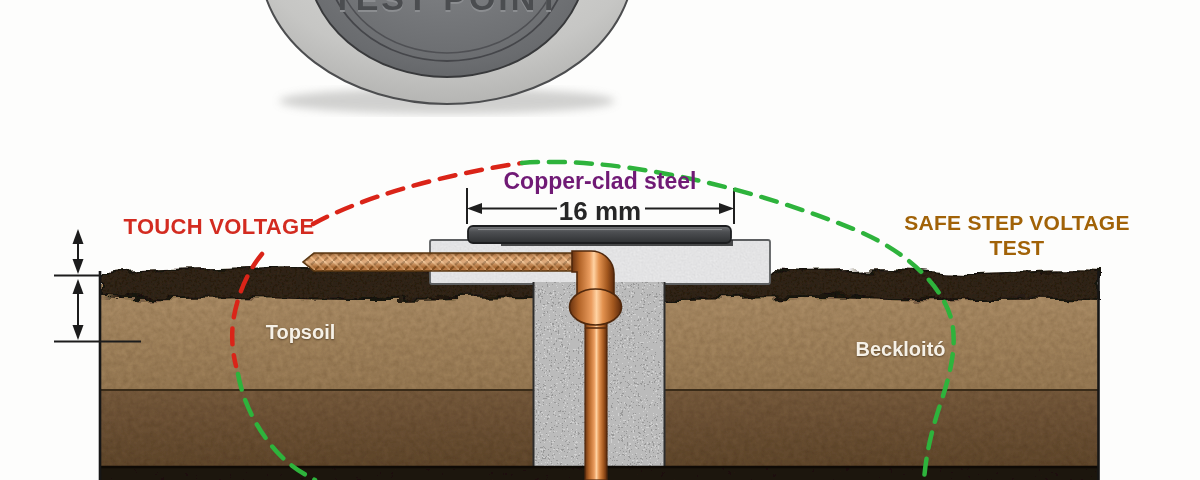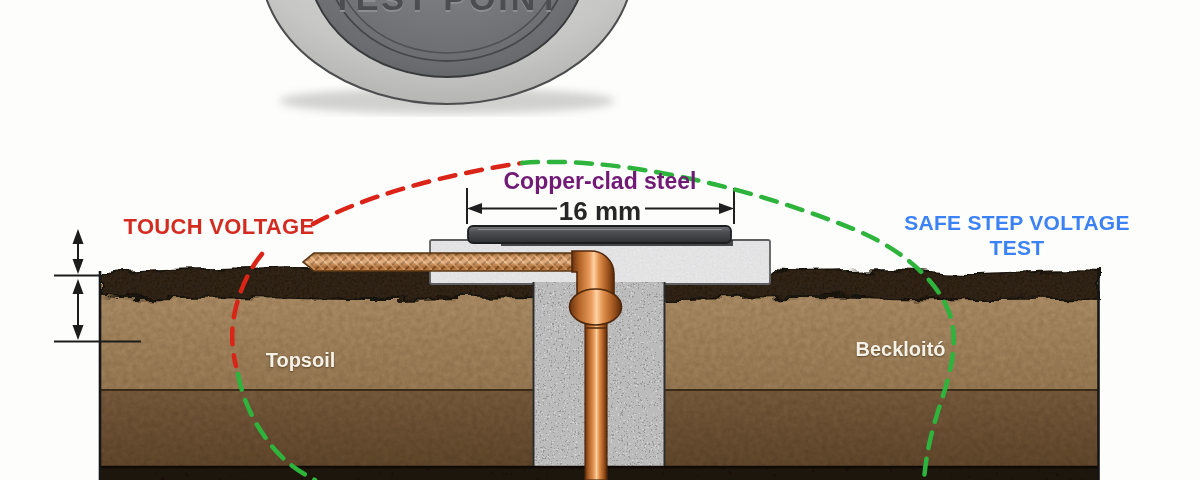--- a/index.html
+++ b/index.html
@@ -4,25 +4,25 @@
 <style>
   html,body{margin:0;padding:0;background:#ffffff;}
   #stage{
     position:relative;width:1200px;height:480px;overflow:hidden;
     background:#fdfdfc;font-family:"Liberation Sans",sans-serif;
   }
   #diagram-svg{position:absolute;left:0;top:0;z-index:1;}
   .overlay{position:absolute;left:0;top:0;width:1200px;height:480px;z-index:2;pointer-events:none;}
   .lbl{position:absolute;text-align:center;font-weight:bold;}
   .lbl-touch{left:103px;top:214px;width:232px;font-size:22px;line-height:25px;color:#d32b20;letter-spacing:.3px;}
-  .lbl-safe{left:888px;top:210px;width:258px;font-size:21px;line-height:25px;color:#3b82f6;letter-spacing:.3px;}
+  .lbl-safe{left:888px;top:210px;width:258px;font-size:21px;line-height:25px;color:#a16207;letter-spacing:.3px;}
   .lbl-copper{left:450px;top:168px;width:300px;font-size:23px;color:#701a75;}
   .lbl-16mm{left:450px;top:196px;width:300px;font-size:26px;color:#262626;}
   .lbl-soil{font-weight:600;color:#f6f1e7;text-shadow:0 1px 2px rgba(40,25,10,.55);font-size:20px;}
-  .lbl-topsoil{left:228px;top:321px;width:145px;margin-top:28px;}
+  .lbl-topsoil{left:228px;top:321px;width:145px;}
   .lbl-clay{left:228px;top:349px;width:145px;}
   .lbl-beck{left:818px;top:338px;width:165px;}
 </style>
 </head>
 <body>
 
 <div id="stage">
 
 <svg id="diagram-svg" width="1200" height="480" viewBox="0 0 1200 480">
   <defs>

